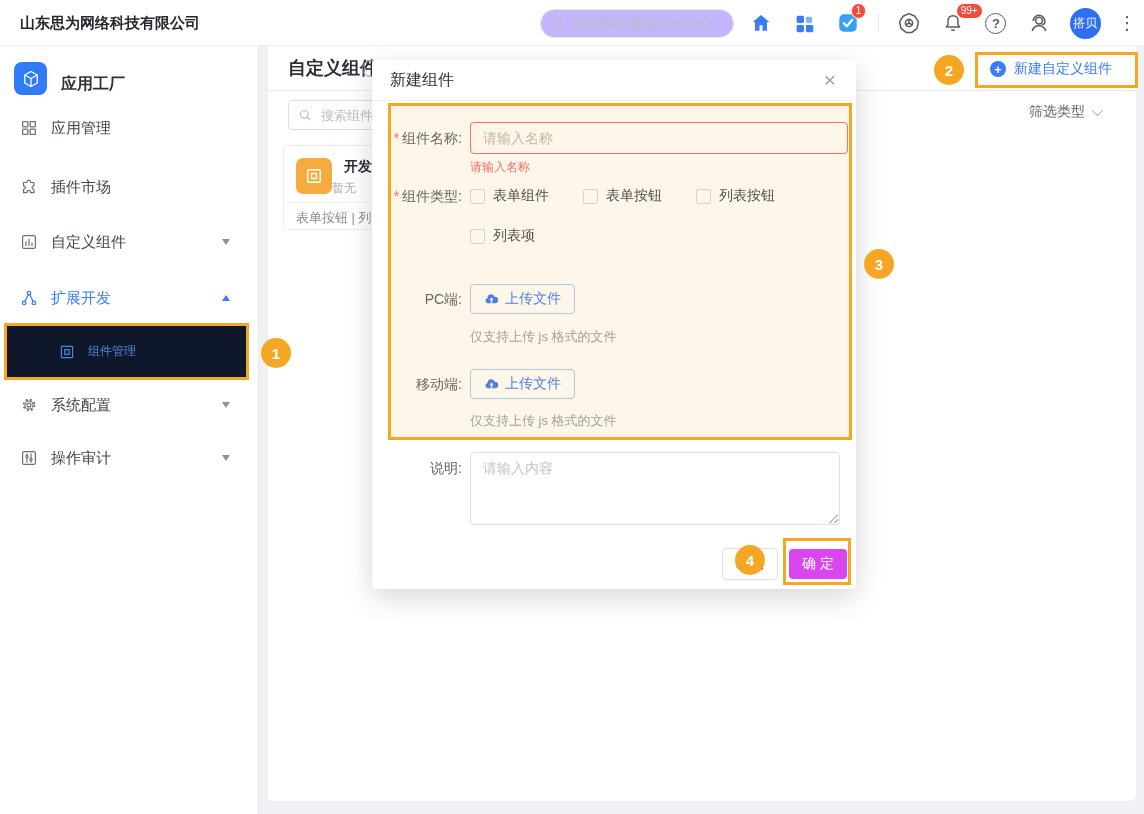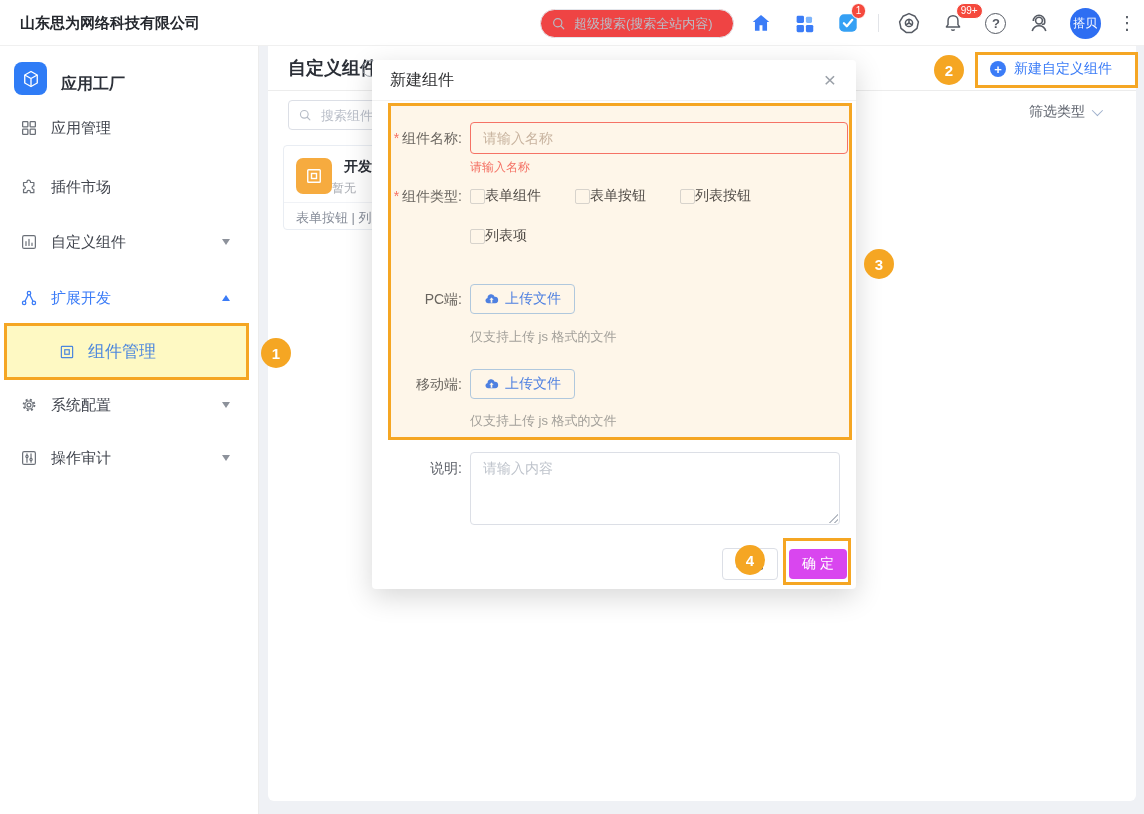--- a/index.html
+++ b/index.html
@@ -3,21 +3,21 @@
 <meta charset="utf-8">
 <style>
   html,body{margin:0;padding:0;background:#fff;}
   *{box-sizing:border-box;}
   .screen{position:relative;width:1144px;height:814px;overflow:hidden;background:#eff1f5;
     font-family:"Liberation Sans","DejaVu Sans",sans-serif;color:#333;}
   
   .topbar{position:absolute;top:0;left:0;right:0;height:46px;background:#fff;border-bottom:1px solid #f0f0f0;z-index:5;}
   .company{position:absolute;left:20px;top:0;height:46px;line-height:46px;font-size:15px;font-weight:700;color:#25282e;}
   .topsearch{position:absolute;left:540px;top:9px;width:194px;height:29px;border:1px solid #e3e6eb;border-radius:15px;
-    display:flex;align-items:center;padding:0 10px;gap:6px;background:#ef4444;}
+    display:flex;align-items:center;padding:0 10px;gap:6px;background:#c4b5fd;}
   .topsearch input{border:none;outline:none;background:transparent;font-size:13px;width:100%;color:#333;font-family:inherit;}
   .topsearch input::placeholder{color:#b9bec8;}
   .topicons{position:absolute;left:748px;right:8px;top:0;height:46px;display:flex;align-items:center;justify-content:space-between;}
   .ticon{position:relative;width:26px;height:26px;display:flex;align-items:center;justify-content:center;}
   .badge{position:absolute;top:-7px;left:16px;background:#f5493d;color:#fff;font-size:10px;line-height:14px;
     padding:0 4px;border-radius:8px;white-space:nowrap;border:1px solid #fff;}
   .tdivider{width:1px;height:18px;background:#e2e4e8;}
   .help-circ{width:21px;height:21px;border:1.7px solid #565b64;border-radius:50%;display:flex;align-items:center;justify-content:center;
     font-size:13px;font-weight:700;color:#565b64;}
   .avatar{width:31px;height:31px;border-radius:50%;background:#2e6ef2;color:#fff;font-size:12px;display:flex;align-items:center;justify-content:center;}
@@ -26,22 +26,22 @@
   .sidebar{position:absolute;top:46px;left:0;width:259px;bottom:0;background:#fff;border-right:1px solid #ececec;z-index:4;}
   .brand{position:absolute;top:16px;left:14px;display:flex;align-items:flex-end;gap:14px;}
   .brand-icon{width:33px;height:33px;border-radius:8px;background:#2f7cf6;display:flex;align-items:center;justify-content:center;}
   .brand-name{font-size:16px;font-weight:700;color:#2c3038;}
   .menu-item{position:absolute;left:0;width:100%;height:30px;display:flex;align-items:center;padding-left:20px;gap:13px;
     font-size:15px;color:#41454e;cursor:pointer;}
   .menu-item .caret{position:absolute;right:28px;}
   .caret-down{width:0;height:0;border-left:4.5px solid transparent;border-right:4.5px solid transparent;border-top:6px solid #8d929b;}
   .caret-up{width:0;height:0;border-left:4.5px solid transparent;border-right:4.5px solid transparent;border-bottom:6px solid #3b7cf7;}
   .mi-blue{color:#3b7cf7;}
-  .submenu-sel{position:absolute;left:0;top:0;width:100%;height:100%;background:#fef9c3;display:flex;align-items:center;
-    padding-left:54px;gap:12px;font-size:17px;color:#4c87de;cursor:pointer;}
+  .submenu-sel{position:absolute;left:0;top:0;width:100%;height:100%;background:#0f172a;display:flex;align-items:center;
+    padding-left:54px;gap:12px;font-size:12px;color:#4c87de;cursor:pointer;}
   
   .main{position:absolute;left:260px;top:46px;right:0;bottom:0;background:#eff1f5;}
   .card{position:absolute;left:8px;top:0;right:8px;bottom:13px;background:#fff;border-radius:0 0 6px 6px;}
   .card-head{position:absolute;top:0;left:0;right:0;height:45px;border-bottom:1px solid #ececec;}
   .tab-active{position:absolute;left:20px;top:0;height:45px;line-height:45px;font-size:18px;font-weight:700;color:#2c3038;}
   .tab-help{position:absolute;left:94px;top:14px;width:17px;height:17px;border:1.4px solid #9aa0a8;border-radius:50%;}
   .create-btn{position:absolute;left:716px;top:8px;height:30px;display:flex;align-items:center;gap:8px;
     font-size:14px;color:#3b7cf7;cursor:pointer;background:none;border:none;font-family:inherit;}
   .plus-circ{width:16px;height:16px;border-radius:50%;background:#3b7cf7;color:#fff;font-size:13px;line-height:15px;
     display:flex;align-items:center;justify-content:center;font-weight:700;}
@@ -64,21 +64,21 @@
   .modal-head{position:absolute;top:0;left:0;right:0;height:41px;border-bottom:1px solid #f2f2f2;
     display:flex;align-items:center;padding:0 18px;font-size:16px;color:#303133;}
   .modal-close{position:absolute;right:14px;top:8px;font-size:21px;color:#9aa0a8;cursor:pointer;background:none;border:none;line-height:1;font-family:inherit;}
   .flabel{position:absolute;left:0;width:90px;text-align:right;font-size:14px;color:#5a5e66;}
   .rstar{color:#f56c6c;margin-right:3px;}
   .name-input{position:absolute;left:98px;top:62px;width:378px;height:32px;border:1px solid #f56c6c;border-radius:4px;
     padding:0 12px;font-size:14px;color:#333;outline:none;background:#fff;font-family:inherit;}
   .name-input::placeholder{color:#c4b6ae;}
   .err-text{position:absolute;left:98px;top:99px;font-size:12px;color:#f56c6c;}
   .cb-row{position:absolute;left:98px;display:flex;align-items:center;height:30px;gap:34px;}
-  .cb-item{display:flex;align-items:center;gap:0;font-size:14px;color:#41454e;cursor:pointer;}
+  .cb-item{display:flex;align-items:center;gap:8px;font-size:14px;color:#41454e;cursor:pointer;}
   .cb-box{width:15px;height:15px;border:1px solid #d4d8df;border-radius:2px;background:#fff;}
   .upload-btn{position:absolute;left:98px;height:30px;display:flex;align-items:center;gap:6px;padding:0 13px;
     border:1px solid #a9ccf2;border-radius:4px;background:#fff;color:#3b7cf7;font-size:14px;cursor:pointer;font-family:inherit;}
   .hint{position:absolute;left:98px;font-size:13px;color:#9aa0a8;}
   .desc-area{position:absolute;left:98px;top:392px;width:370px;height:73px;border:1px solid #dcdfe6;border-radius:4px;
     padding:7px 12px;font-size:14px;color:#333;outline:none;resize:none;font-family:inherit;}
   .desc-area::placeholder{color:#bfc4cc;}
   .resize-grip{position:absolute;left:455px;top:452px;width:11px;height:11px;
     background:repeating-linear-gradient(135deg,transparent 0 2px,#b9bec6 2px 3.4px);
     clip-path:polygon(100% 0,0 100%,100% 100%);}

